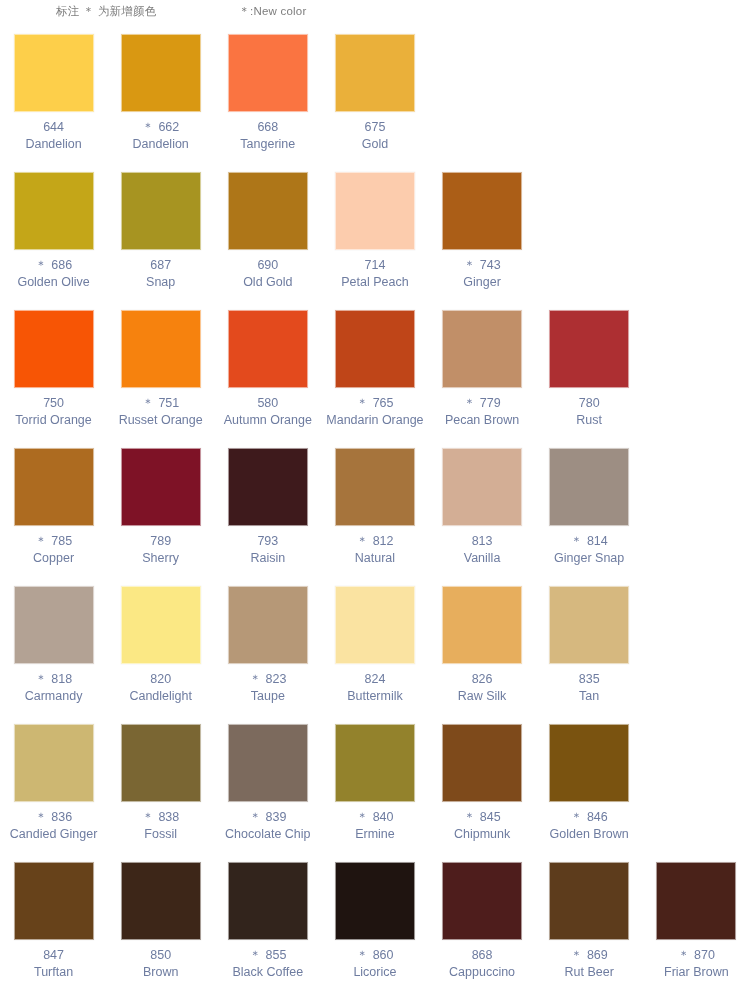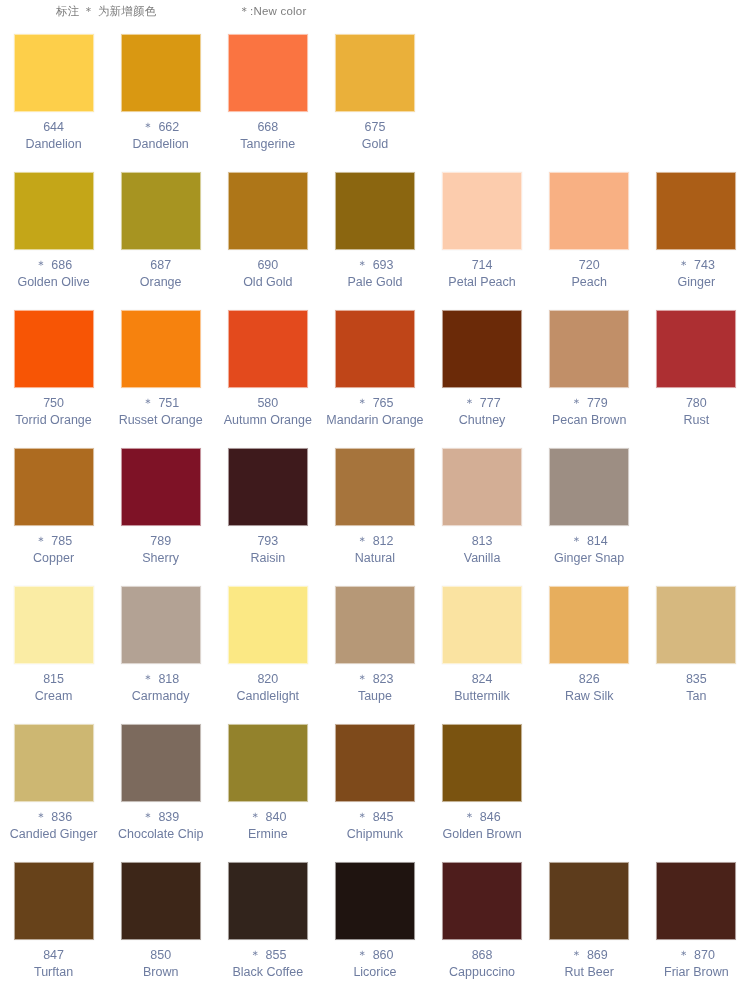--- a/index.html
+++ b/index.html
@@ -129,43 +129,33 @@
       </div>
       <div class="swatch-row">
         <div class="swatch-cell">
           <div class="swatch-chip" style="background: rgb(196, 166, 24);"></div>
           <div class="swatch-code"><span class="star">＊ </span><span>686</span></div>
           <div class="swatch-name">Golden Olive</div>
         </div>
         <div class="swatch-cell">
           <div class="swatch-chip" style="background: rgb(167, 148, 33);"></div>
           <div class="swatch-code"><span>687</span></div>
-          <div class="swatch-name">Orange</div>
+          <div class="swatch-name">Snap</div>
         </div>
         <div class="swatch-cell">
           <div class="swatch-chip" style="background: rgb(174, 118, 24);"></div>
           <div class="swatch-code"><span>690</span></div>
           <div class="swatch-name">Old Gold</div>
         </div>
         <div class="swatch-cell">
-          <div class="swatch-chip" style="background: rgb(139, 102, 16);"></div>
-          <div class="swatch-code"><span class="star">＊ </span><span>693</span></div>
-          <div class="swatch-name">Pale Gold</div>
-        </div>
-        <div class="swatch-cell">
           <div class="swatch-chip" style="background: rgb(252, 204, 173);"></div>
           <div class="swatch-code"><span>714</span></div>
           <div class="swatch-name">Petal Peach</div>
         </div>
         <div class="swatch-cell">
-          <div class="swatch-chip" style="background: rgb(248, 176, 131);"></div>
-          <div class="swatch-code"><span>720</span></div>
-          <div class="swatch-name">Peach</div>
-        </div>
-        <div class="swatch-cell">
           <div class="swatch-chip" style="background: rgb(171, 94, 23);"></div>
           <div class="swatch-code"><span class="star">＊ </span><span>743</span></div>
           <div class="swatch-name">Ginger</div>
         </div>
       </div>
       <div class="swatch-row">
         <div class="swatch-cell">
           <div class="swatch-chip" style="background: rgb(247, 85, 5);"></div>
           <div class="swatch-code"><span>750</span></div>
           <div class="swatch-name">Torrid Orange</div>
@@ -179,25 +169,20 @@
           <div class="swatch-chip" style="background: rgb(227, 74, 29);"></div>
           <div class="swatch-code"><span>580</span></div>
           <div class="swatch-name">Autumn Orange</div>
         </div>
         <div class="swatch-cell">
           <div class="swatch-chip" style="background: rgb(191, 69, 24);"></div>
           <div class="swatch-code"><span class="star">＊ </span><span>765</span></div>
           <div class="swatch-name">Mandarin Orange</div>
         </div>
         <div class="swatch-cell">
-          <div class="swatch-chip" style="background: rgb(107, 42, 8);"></div>
-          <div class="swatch-code"><span class="star">＊ </span><span>777</span></div>
-          <div class="swatch-name">Chutney</div>
-        </div>
-        <div class="swatch-cell">
           <div class="swatch-chip" style="background: rgb(193, 143, 104);"></div>
           <div class="swatch-code"><span class="star">＊ </span><span>779</span></div>
           <div class="swatch-name">Pecan Brown</div>
         </div>
         <div class="swatch-cell">
           <div class="swatch-chip" style="background: rgb(173, 47, 50);"></div>
           <div class="swatch-code"><span>780</span></div>
           <div class="swatch-name">Rust</div>
         </div>
       </div>
@@ -228,25 +213,20 @@
           <div class="swatch-name">Vanilla</div>
         </div>
         <div class="swatch-cell">
           <div class="swatch-chip" style="background: rgb(157, 142, 131);"></div>
           <div class="swatch-code"><span class="star">＊ </span><span>814</span></div>
           <div class="swatch-name">Ginger Snap</div>
         </div>
       </div>
       <div class="swatch-row">
         <div class="swatch-cell">
-          <div class="swatch-chip" style="background: rgb(250, 236, 164);"></div>
-          <div class="swatch-code"><span>815</span></div>
-          <div class="swatch-name">Cream</div>
-        </div>
-        <div class="swatch-cell">
           <div class="swatch-chip" style="background: rgb(179, 162, 148);"></div>
           <div class="swatch-code"><span class="star">＊ </span><span>818</span></div>
           <div class="swatch-name">Carmandy</div>
         </div>
         <div class="swatch-cell">
           <div class="swatch-chip" style="background: rgb(251, 232, 132);"></div>
           <div class="swatch-code"><span>820</span></div>
           <div class="swatch-name">Candlelight</div>
         </div>
         <div class="swatch-cell">
@@ -270,20 +250,25 @@
           <div class="swatch-name">Tan</div>
         </div>
       </div>
       <div class="swatch-row">
         <div class="swatch-cell">
           <div class="swatch-chip" style="background: rgb(205, 183, 114);"></div>
           <div class="swatch-code"><span class="star">＊ </span><span>836</span></div>
           <div class="swatch-name">Candied Ginger</div>
         </div>
         <div class="swatch-cell">
+          <div class="swatch-chip" style="background: rgb(122, 102, 51);"></div>
+          <div class="swatch-code"><span class="star">＊ </span><span>838</span></div>
+          <div class="swatch-name">Fossil</div>
+        </div>
+        <div class="swatch-cell">
           <div class="swatch-chip" style="background: rgb(124, 106, 93);"></div>
           <div class="swatch-code"><span class="star">＊ </span><span>839</span></div>
           <div class="swatch-name">Chocolate Chip</div>
         </div>
         <div class="swatch-cell">
           <div class="swatch-chip" style="background: rgb(147, 130, 44);"></div>
           <div class="swatch-code"><span class="star">＊ </span><span>840</span></div>
           <div class="swatch-name">Ermine</div>
         </div>
         <div class="swatch-cell">

